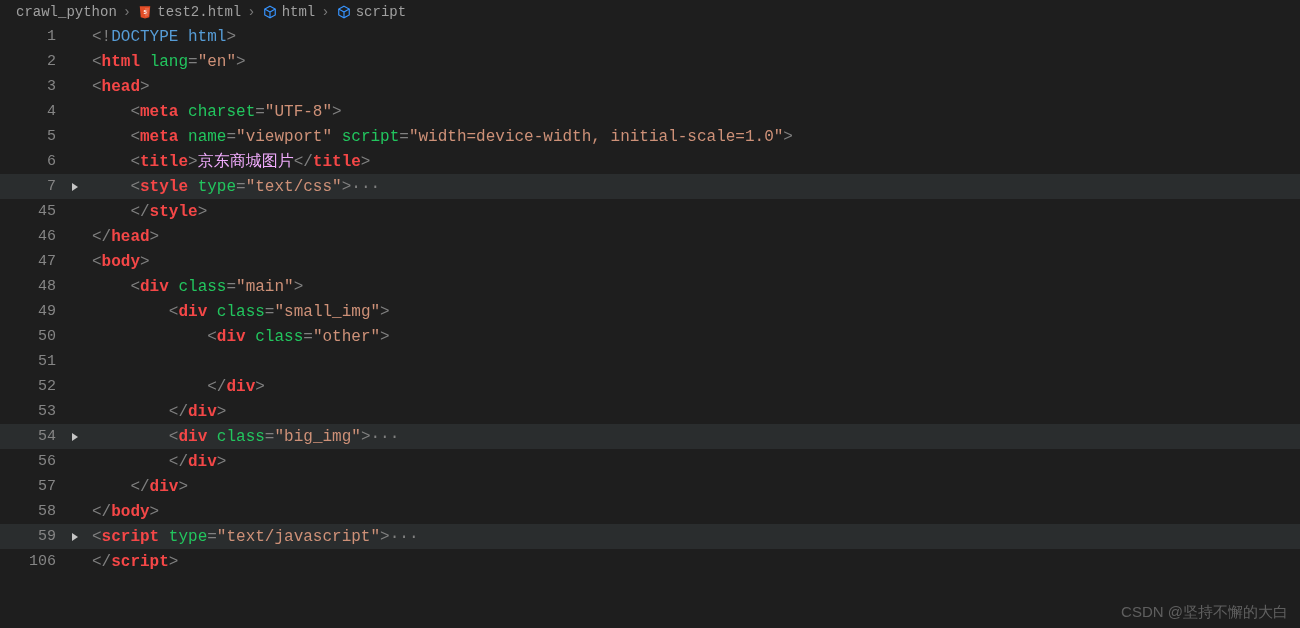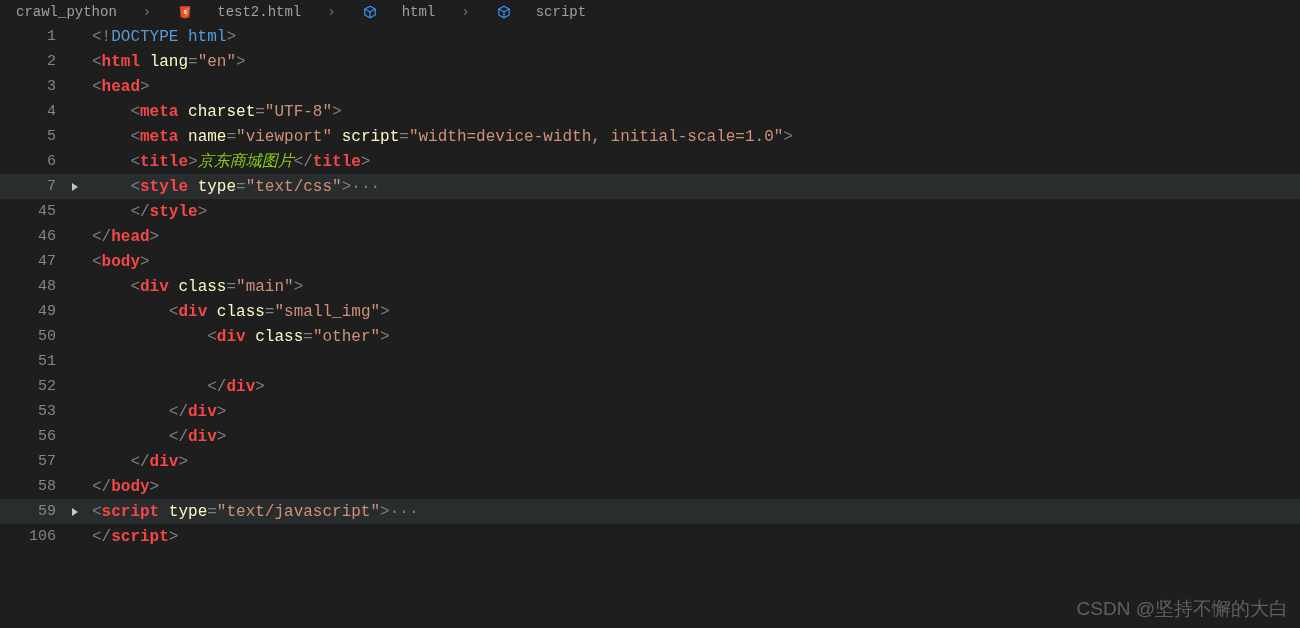--- a/index.html
+++ b/index.html
@@ -14,21 +14,20 @@
     position: relative;
   }
   .breadcrumb {
     display: flex;
     align-items: center;
     height: 24px;
     padding: 0 16px;
     font-size: 14px;
     color: #a0a0a0;
     background: #1e1e1e;
-    gap: 20px;
   }
   .breadcrumb .sep { margin: 0 6px; color: #7a7a7a; }
   .breadcrumb .bc-icon {
     display: inline-flex; align-items: center; justify-content: center;
     width: 16px; height: 16px; margin-right: 4px;
   }
   .editor {
     display: flex;
     flex-direction: column;
   }
@@ -52,30 +51,30 @@
     display: inline-flex;
     align-items: center;
     justify-content: center;
     color: #c5c5c5;
   }
   .code { padding-left: 6px; text-align: right; }
   
   .pun { color: #808080; }    
   .doctype { color: #569cd6; }
   .tag { color: #f44747; font-weight: 600; }  
-  .attr { color: #fef9c3; }   
+  .attr { color: #22c55e; }   
   .val { color: #ce9178; }
-  .txt { color: #84cc16; font-style: italic; }
+  .txt { color: #f0abfc; }
   .fold-dots { color: #808080; }
   .watermark {
     position: absolute;
     right: 12px;
     bottom: 6px;
     color: #8a8a8a;
-    font-size: 19px;
+    font-size: 15px;
     font-family: "Microsoft YaHei", sans-serif;
     opacity: 0.6;
   }
 </style>
 </head>
 <body>
 
 <div class="breadcrumb">
   <span>crawl_python</span>
   <span class="sep">›</span>
@@ -183,20 +182,27 @@
 <div class="line">
   <span class="gutter">52</span><span class="fold"></span>
   <span class="code">            <span class="pun">&lt;/</span><span class="tag">div</span><span class="pun">&gt;</span></span>
 </div>
 
 <div class="line">
   <span class="gutter">53</span><span class="fold"></span>
   <span class="code">        <span class="pun">&lt;/</span><span class="tag">div</span><span class="pun">&gt;</span></span>
 </div>
 
+<div class="line hl">
+  <span class="gutter">54</span>
+  <span class="fold"><svg width="10" height="10" viewBox="0 0 10 10">
+          <path d="M2 1l6 4-6 4z" fill="#c5c5c5"></path>
+        </svg></span>
+  <span class="code">        <span class="pun">&lt;</span><span class="tag">div</span> <span class="attr">class</span><span class="pun">=</span><span class="val">"big_img"</span><span class="pun">&gt;</span><span class="fold-dots">···</span></span>
+</div>
 
 <div class="line">
   <span class="gutter">56</span><span class="fold"></span>
   <span class="code">        <span class="pun">&lt;/</span><span class="tag">div</span><span class="pun">&gt;</span></span>
 </div>
 
 <div class="line">
   <span class="gutter">57</span><span class="fold"></span>
   <span class="code">    <span class="pun">&lt;/</span><span class="tag">div</span><span class="pun">&gt;</span></span>
 </div>

